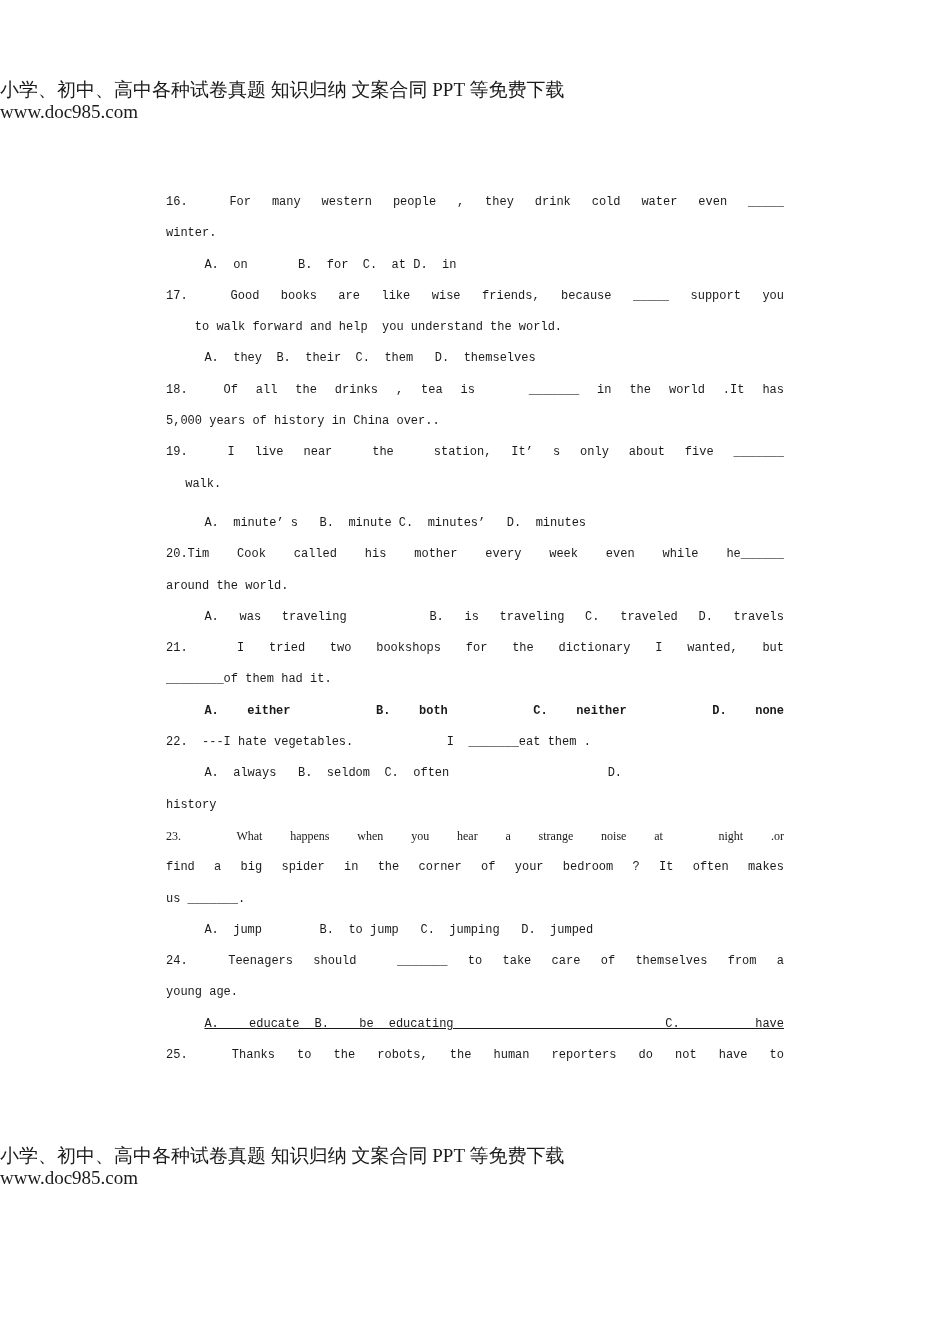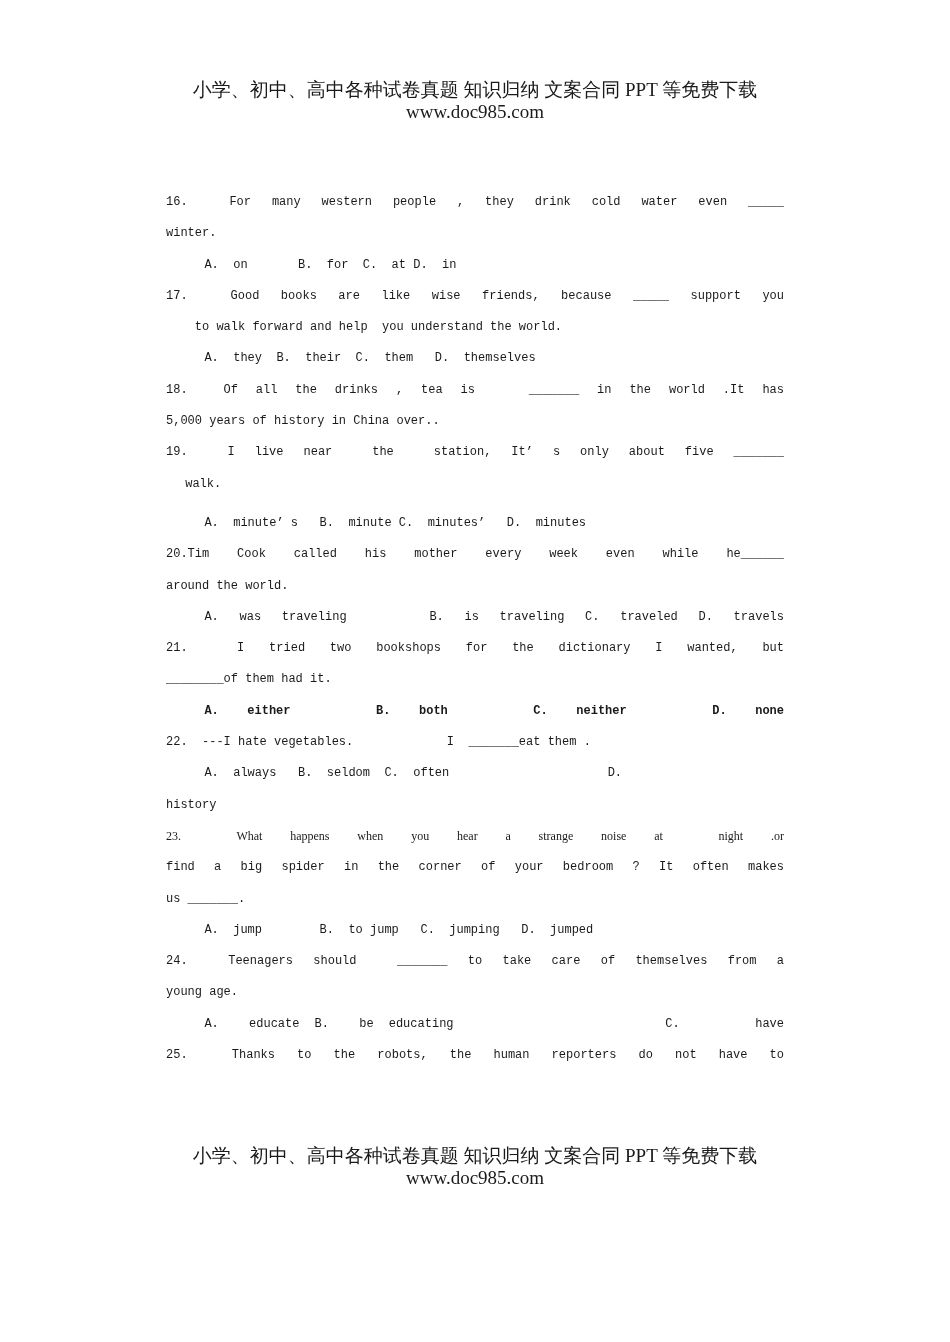--- a/index.html
+++ b/index.html
@@ -9,21 +9,20 @@
     height: 1342px;
     margin: 0 auto;
     background: #ffffff;
     overflow: hidden;
     color: #1a1a1a;
   }
   .banner {
     position: absolute;
     left: 0;
     width: 100%;
-    text-align: center;
     font-family: "Liberation Serif", serif;
     font-size: 19px;
     line-height: 22px;
     color: #1a1a1a;
   }
   .banner-top { top: 79px; }
   .banner-bottom { top: 1145px; }
   .doc-body {
     position: absolute;
     left: 166px;
@@ -73,21 +72,21 @@
       <div class="ln j" style="padding-left: 38.4px; font-weight: bold;">A.  either      B.  both      C.  neither      D.  none</div>
       <div class="ln" style="padding-left: 0px;">22.  ---I hate vegetables.             I  _______eat them .</div>
       <div class="ln" style="padding-left: 38.4px;">A.  always   B.  seldom  C.  often                      D.</div>
       <div class="ln" style="padding-left: 0px;">history</div>
       <div class="ln j" style="padding-left: 0px; font-family: Liberation Serif, serif;">23.  What happens when you hear a strange noise at  night .or</div>
       <div class="ln j" style="padding-left: 0px;">find a big spider in the corner of your bedroom ? It often makes</div>
       <div class="ln" style="padding-left: 0px;">us _______.</div>
       <div class="ln" style="padding-left: 38.4px;">A.  jump        B.  to jump   C.  jumping   D.  jumped</div>
       <div class="ln j" style="padding-left: 0px;">24.  Teenagers should  _______ to take care of themselves from a</div>
       <div class="ln" style="padding-left: 0px;">young age.</div>
-      <div class="ln j" style="padding-left: 38.4px;">A.  educate B.  be educating              C.     have</div>
+      <div class="ln j" style="padding-left: 38.4px; text-decoration: underline;">A.  educate B.  be educating              C.     have</div>
       <div class="ln j" style="padding-left: 0px;">25.  Thanks to the robots, the human reporters do not have to</div>
     </div>
 
   <div class="banner banner-bottom">
     <div>小学、初中、高中各种试卷真题 知识归纳 文案合同 PPT 等免费下载</div>
     <div>www.doc985.com</div>
   </div>
 
 </div>
 

